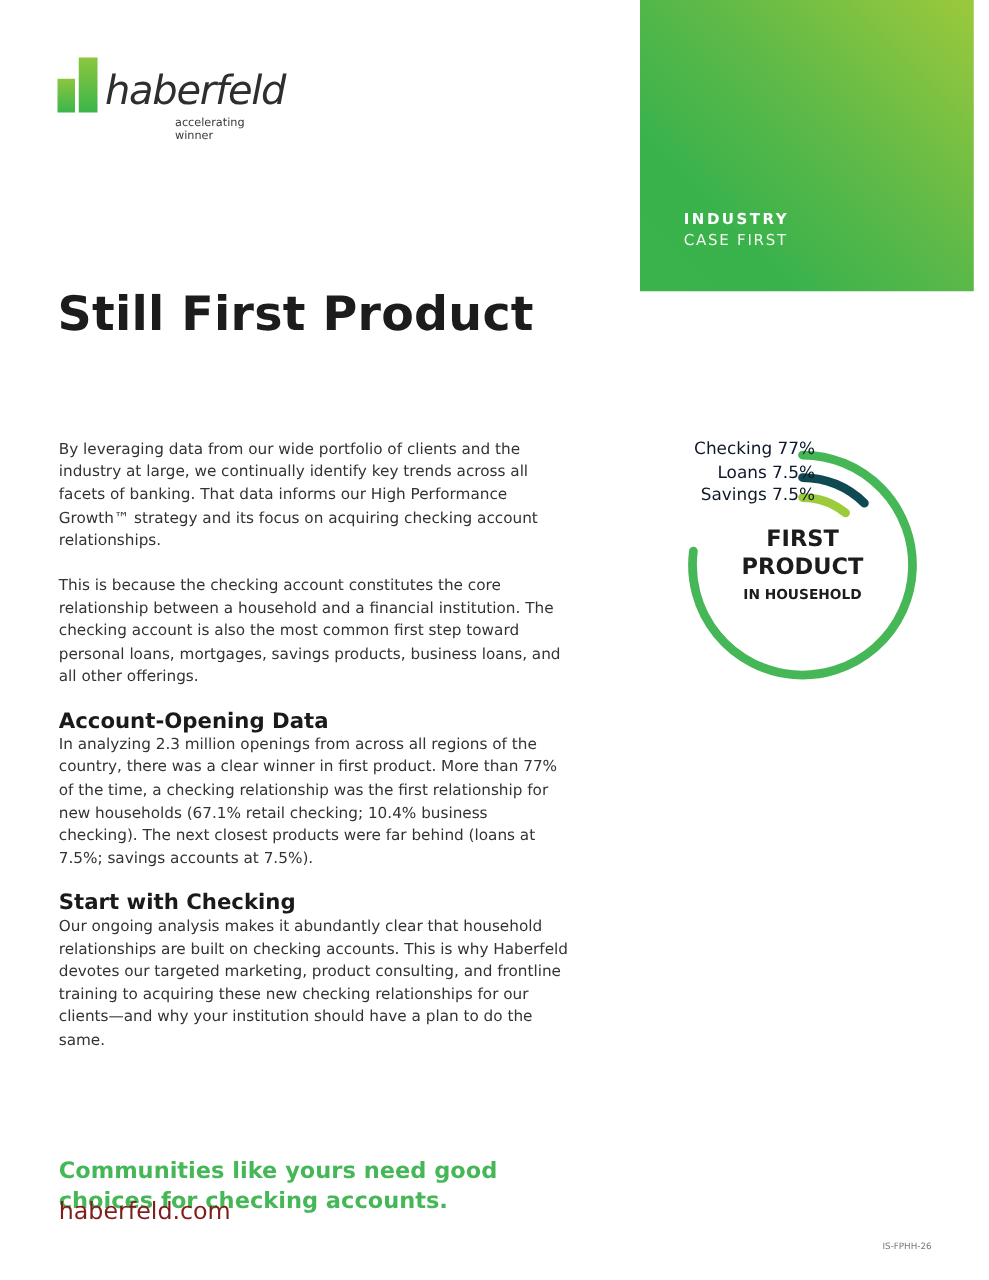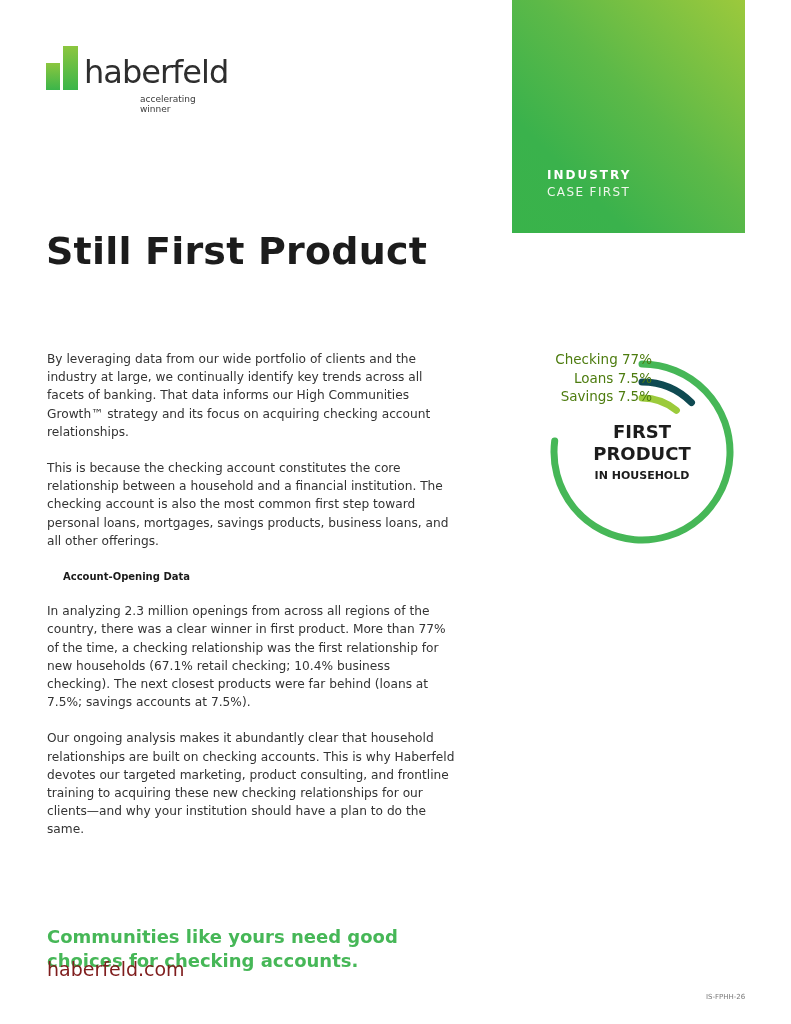--- a/index.html
+++ b/index.html
@@ -6,41 +6,41 @@
   body {
     width: 791px; height: 1024px; position: relative; overflow: hidden;
     background: #ffffff; font-family: "DejaVu Sans", sans-serif; color: #2b2b2b;
   }
   .logo { position: absolute; left: 46px; top: 46px; width: 180px; height: 64px; }
   .logo-bars { position: absolute; left: 0; top: 0; width: 34px; height: 44px; }
   .bar { position: absolute; bottom: 0; background: linear-gradient(#8cc63f, #3bb54a); }
   .bar.b1 { left: 0; width: 14px; height: 27px; }
   .bar.b2 { left: 17px; width: 15px; height: 44px; }
   .logo-word { position: absolute; left: 38px; top: 6px; font-family: "DejaVu Sans", sans-serif;
-    font-size: 32px; letter-spacing: -1px; color: #2e2e2e; line-height: 40px; }
+    font-size: 32px; letter-spacing: -1px; color: #2e2e2e; line-height: 40px; font-style: italic; }
   .logo-tag { position: absolute; left: 94px; top: 48px; font-size: 9px; color: #3a3a3a; }
 
-  .hero { position: absolute; left: 512px; top: 0; width: 233px; height: 233px;
+  .hero { position: absolute; left: 512px; top: 0; width: 267px; height: 233px;
     background: linear-gradient(225deg, #9cc93c 0%, #5cb948 45%, #3ab24c 75%, #39b34a 100%); }
   .hero-l1 { position: absolute; left: 35px; top: 168px; color: #fff; font-weight: bold;
     font-size: 12px; letter-spacing: 2px; }
   .hero-l2 { position: absolute; left: 35px; top: 185px; color: #f0f7ec;
     font-size: 12px; letter-spacing: 1.4px; }
 
   .title { position: absolute; left: 46px; top: 228px; width: 440px; font-weight: bold;
     font-size: 38px; line-height: 46px; color: #1c1c1c; letter-spacing: 0.2px; }
 
   .body { position: absolute; left: 47px; top: 350px; width: 410px; font-size: 12.2px;
     line-height: 18.2px; color: #333; }
   .body p { margin: 0 0 18px 0; }
-  .body h3 { margin: 16px; font-size: 10px; font-weight: bold; color: #1a1a1a; line-height: 18.2px; }
+  .body h3 { margin: 0; font-size: 17px; font-weight: bold; color: #1a1a1a; line-height: 18.2px; }
 
   .chart { position: absolute; left: 520px; top: 345px; width: 240px; height: 210px; }
   .chart svg { position: absolute; left: 0; top: 0; }
-  .legend { position: absolute; right: 108px; font-size: 13.5px; color: #4d7c0f; text-align: left; white-space: nowrap; }
+  .legend { position: absolute; right: 108px; font-size: 13.5px; color: #0f172a; text-align: left; white-space: nowrap; }
   .center-text { position: absolute; left: 62px; width: 120px; text-align: center; font-weight: bold; color: #1c1c1c; }
   .ct1 { top: 76px; font-size: 18px; }
   .ct2 { top: 98px; font-size: 18px; }
   .ct3 { top: 124px; font-size: 11px; }
 
   .tagline { position: absolute; left: 47px; top: 898px; width: 420px; color: #46b757;
     font-weight: bold; font-size: 18px; line-height: 24px; margin-top: 27px; }
   .site { position: absolute; left: 47px; top: 958px; font-weight: normal; font-size: 19px; color: #7f1d1d; }
   .code { position: absolute; left: 706px; top: 993px; font-size: 7px; color: #777; }
 </style>
@@ -59,24 +59,25 @@
 <div class="hero">
   <div class="hero-l1">INDUSTRY</div>
   <div class="hero-l2">CASE FIRST</div>
 </div>
 
 <div class="title">
   <div>Still First Product</div>
 </div>
 
 <div class="body">
-  <p>By leveraging data from our wide portfolio of clients and the industry at large, we continually identify key trends across all facets of banking. That data informs our High Communities Growth™ strategy and its focus on acquiring checking account relationships.</p>
+  <p>By leveraging data from our wide portfolio of clients and the industry at large, we continually identify key trends across all facets of banking. That data informs our High Performance Growth™ strategy and its focus on acquiring checking account relationships.</p>
   <p>This is because the checking account constitutes the core relationship between a household and a financial institution. The checking account is also the most common first step toward personal loans, mortgages, savings products, business loans, and all other offerings.</p>
   <h3>Account-Opening Data</h3>
   <p>In analyzing 2.3 million openings from across all regions of the country, there was a clear winner in first product. More than 77% of the time, a checking relationship was the first relationship for new households (67.1% retail checking; 10.4% business checking). The next closest products were far behind (loans at 7.5%; savings accounts at 7.5%).</p>
+  <h3>Start with Checking</h3>
   <p>Our ongoing analysis makes it abundantly clear that household relationships are built on checking accounts. This is why Haberfeld devotes our targeted marketing, product consulting, and frontline training to acquiring these new checking relationships for our clients—and why your institution should have a plan to do the same.</p>
 </div>
 
 <div class="chart">
   <svg id="ring" width="240" height="210">
       <path d="M 122 19 A 88 88 0 1 1 34.69390628432595 95.97067544634122" fill="none" stroke="#46b757" stroke-width="7" stroke-linecap="round"></path>
       <path d="M 122 37 A 70 70 0 0 1 171.49747468305833 57.50252531694168" fill="none" stroke="#0f4a52" stroke-width="7" stroke-linecap="round"></path>
       <path d="M 122 53 A 54 54 0 0 1 156.42089544642926 65.39228489010739" fill="none" stroke="#9ccb3b" stroke-width="7" stroke-linecap="round"></path>
     </svg>
   <div class="legend" style="top:6px">Checking 77%</div>

